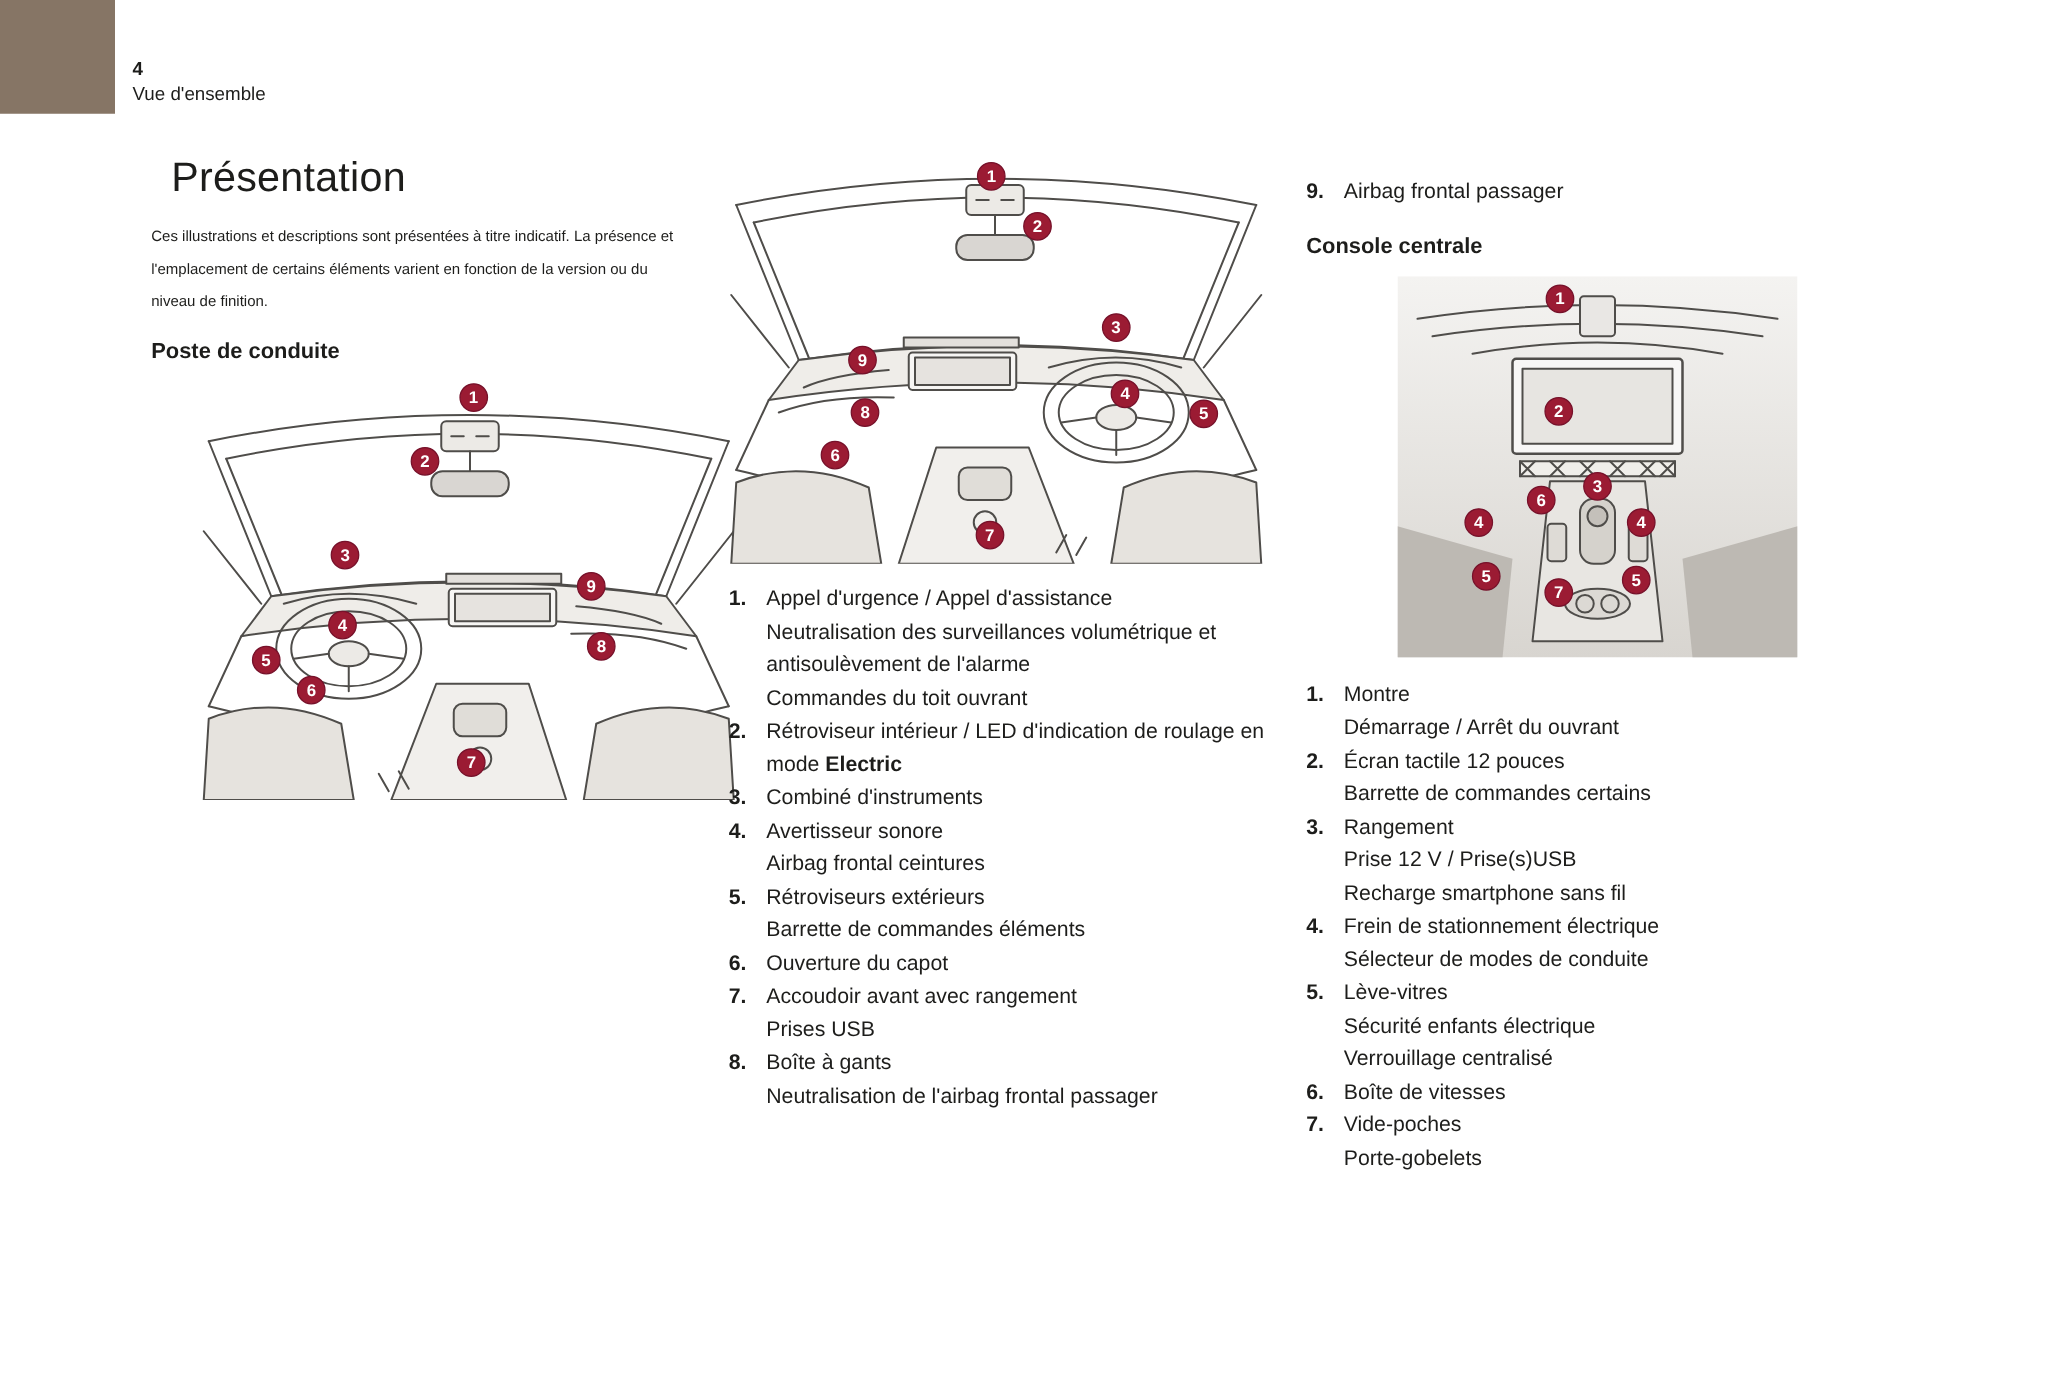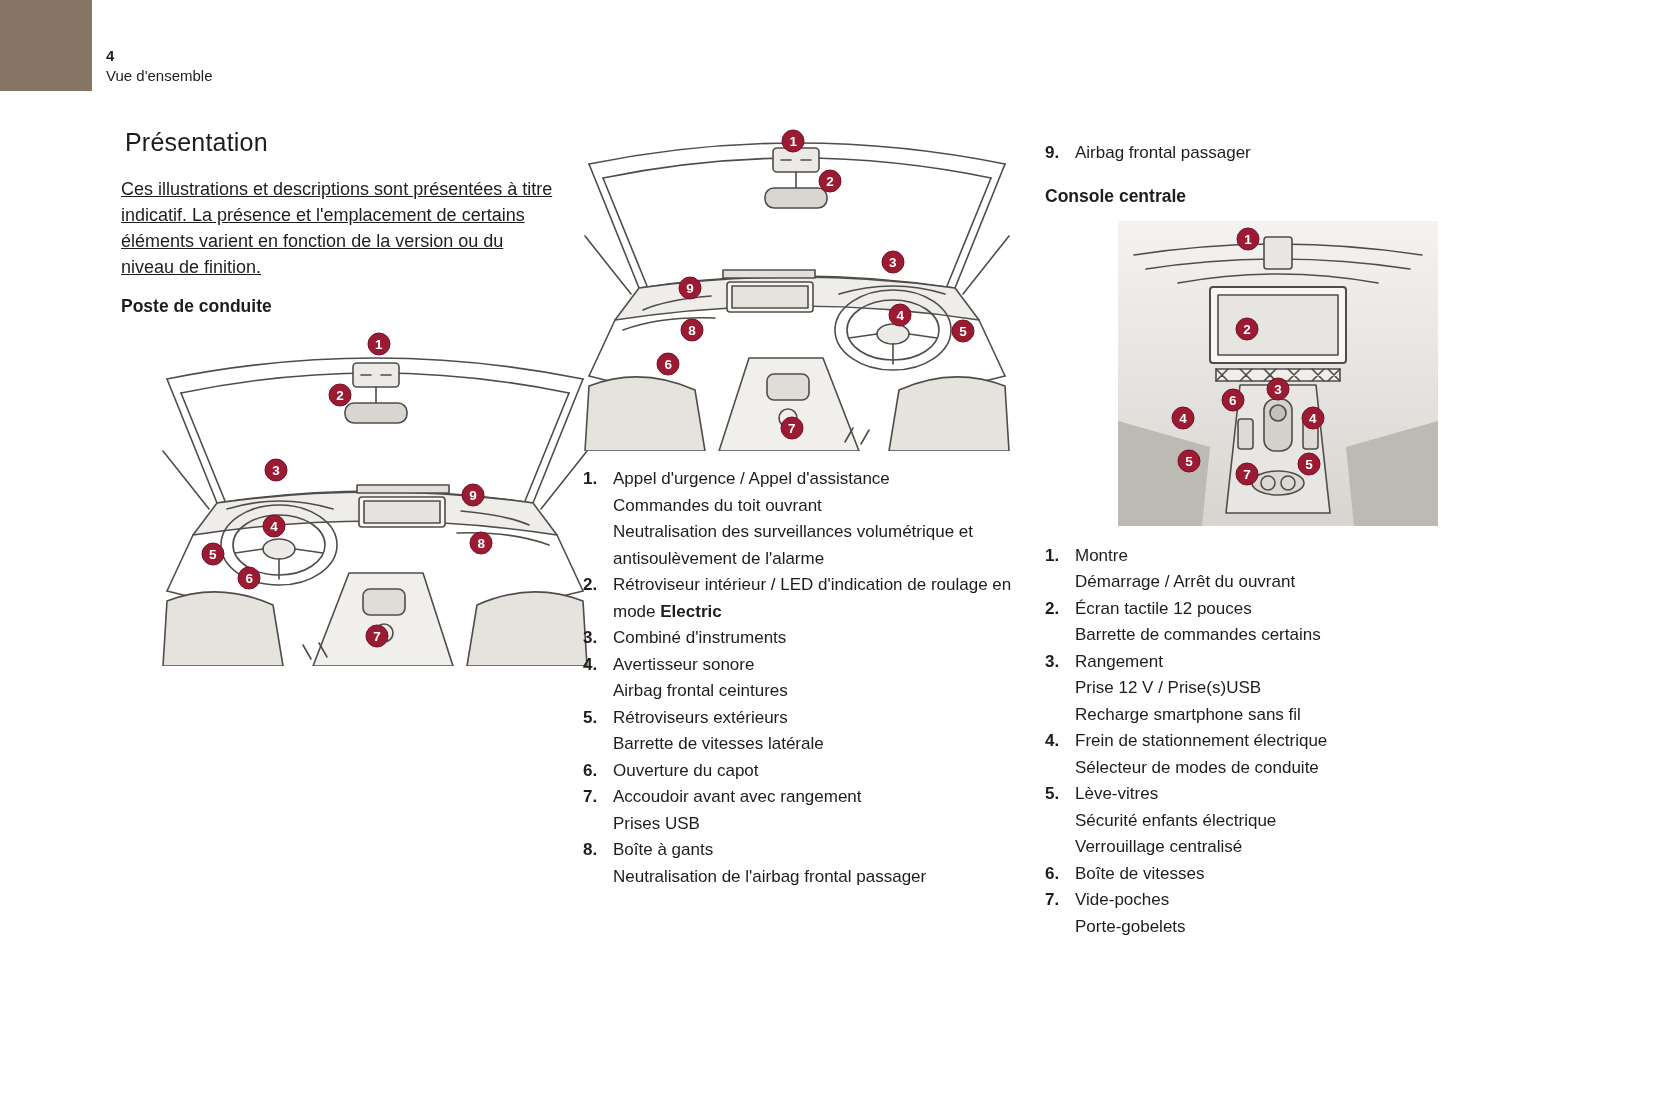--- a/index.html
+++ b/index.html
@@ -12,22 +12,22 @@
   }
   .corner-block { position:absolute; left:0; top:0; width:92px; height:91px; background:var(--accent-block); }
   .page-header { position:absolute; left:106px; top:46px; font-size:15px; line-height:20px; }
   .page-number { font-weight:bold; }
 
   .col { position:absolute; }
   .col-left  { left:121px; top:122px; width:432px; }
   .col-mid   { left:583px; top:118px; width:432px; }
   .col-right { left:1045px; top:140px; width:420px; }
 
-  .title { font-size:25px; line-height:40px; font-weight:500; margin:0 4px 14px; letter-spacing:.2px; }
-  .intro { font-size:18px; line-height:26px; margin:0 0 16px;text-decoration:underline; }
+  .title { font-size:33px; line-height:40px; font-weight:500; margin:0 16px 14px; letter-spacing:.2px; }
+  .intro { font-size:12px; line-height:26px; margin:0 0 16px; }
   .subhead { font-size:17.5px; font-weight:bold; margin:0 0 14px; }
 
   .figure { position:relative; }
   .figure-cockpit { width:428px; height:333px; }
   .col-mid .figure-cockpit { margin:0 0 15px 0; }
   .figure-console { width:320px; height:305px; margin:0 0 17px 73px; }
   svg.art { width:100%; height:100%; display:block; }
   .mirrored svg.art { transform:scaleX(-1); }
 
   .callout {
@@ -148,22 +148,22 @@
     <div class="callout" style="left:88.8%;top:63.9%">5</div>
     <div class="callout" style="left:19.9%;top:73.8%">6</div>
     <div class="callout" style="left:48.8%;top:93.1%">7</div>
   </figure>
 
   <div class="list">
     <div class="li">
       <span class="num">1.</span>
       <div class="txt">
         <div class="line">Appel d'urgence / Appel d'assistance</div>
+        <div class="line">Neutralisation des surveillances volumétrique et antisoulèvement de l'alarme</div>
         <div class="line">Commandes du toit ouvrant</div>
-        <div class="line">Neutralisation des surveillances volumétrique et antisoulèvement de l'alarme</div>
       </div>
     </div>
     <div class="li">
       <span class="num">2.</span>
       <div class="txt">
         <div class="line"><span>Rétroviseur intérieur / LED d'indication de roulage en mode </span><b>Electric</b></div>
       </div>
     </div>
     <div class="li">
       <span class="num">3.</span>
@@ -175,21 +175,21 @@
       <span class="num">4.</span>
       <div class="txt">
         <div class="line">Avertisseur sonore</div>
         <div class="line">Airbag frontal ceintures</div>
       </div>
     </div>
     <div class="li">
       <span class="num">5.</span>
       <div class="txt">
         <div class="line">Rétroviseurs extérieurs</div>
-        <div class="line">Barrette de vitesses latérale</div>
+        <div class="line">Barrette de commandes éléments</div>
       </div>
     </div>
     <div class="li">
       <span class="num">6.</span>
       <div class="txt">
           <div class="line">Ouverture du capot</div>
         </div>
     </div>
     <div class="li">
       <span class="num">7.</span>

